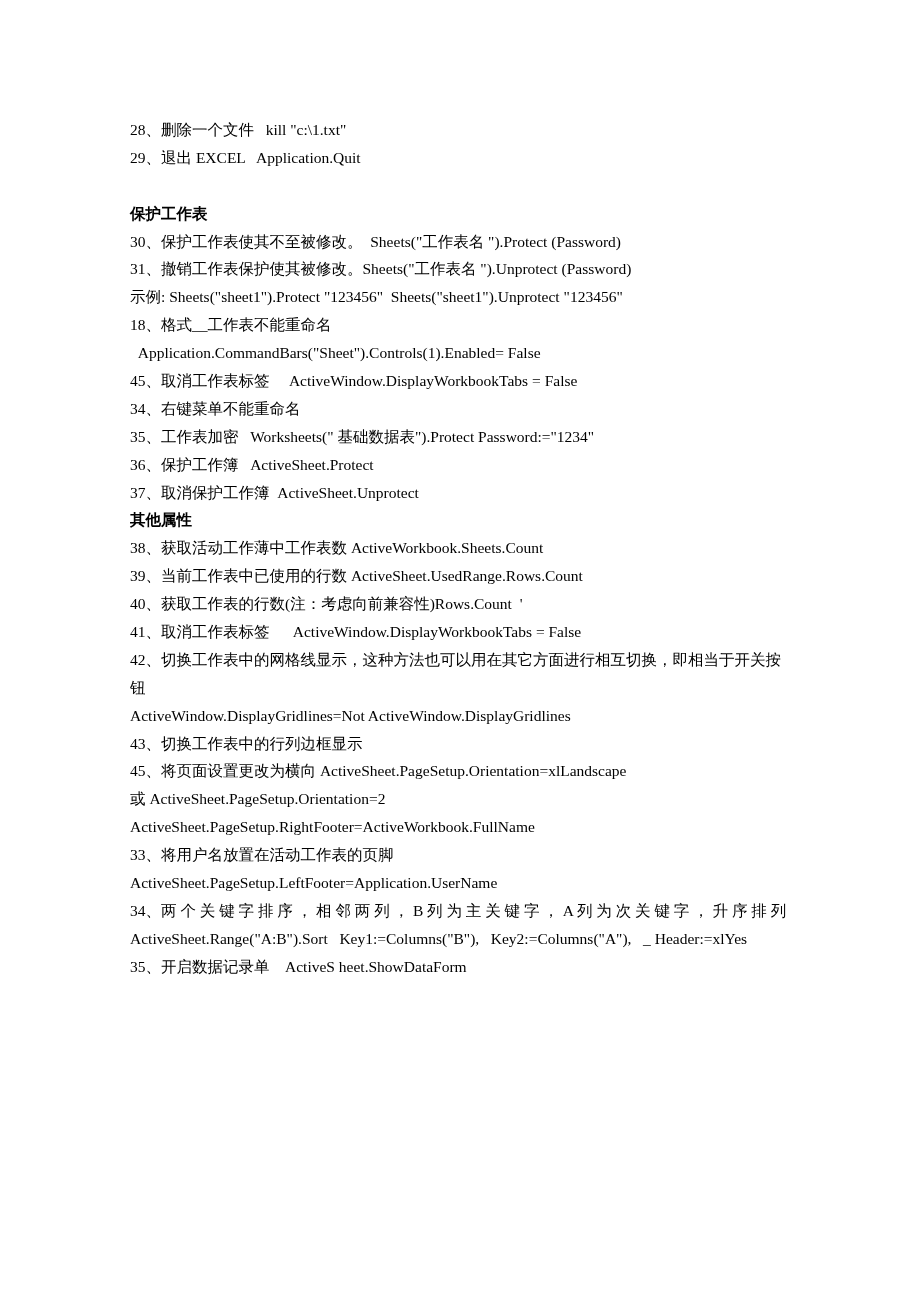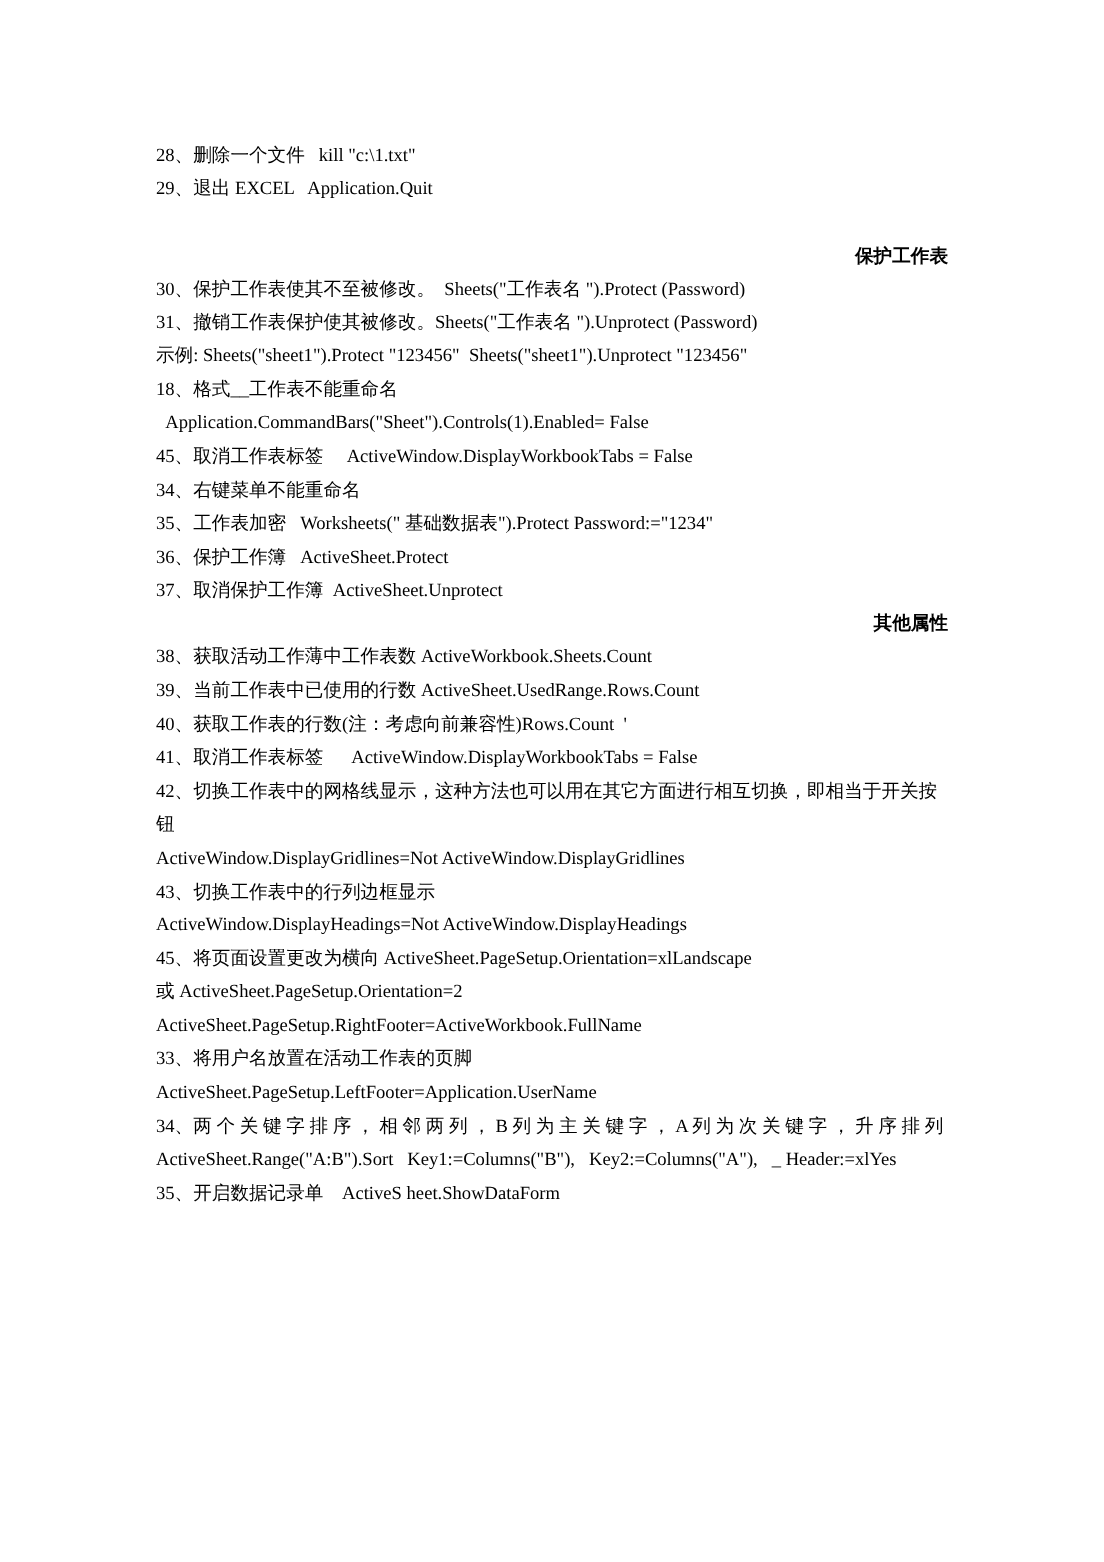--- a/index.html
+++ b/index.html
@@ -6,21 +6,21 @@
     body {
       background: #ffffff;
       font-family: "SimSun", "宋体", serif;
       font-size: 15.5px;
       line-height: 1.8;
       color: #000;
       padding: 116px 130px 0 130px;
       width: 920px;
     }
     .line { white-space: pre-wrap; word-break: break-all; }
-    .bold { font-weight: bold; text-align: right; }
+    .bold { font-weight: bold; }
   </style>
 </head>
 <body>
 
 <div id="content">
     <div class="line">28、删除一个文件   kill "c:\1.txt"</div>
     <div class="line">29、退出 EXCEL   Application.Quit</div>
     <div class="line"> </div>
     <div class="line bold">保护工作表</div>
     <div class="line">30、保护工作表使其不至被修改。  Sheets("工作表名 ").Protect (Password)</div>
@@ -34,21 +34,20 @@
     <div class="line">36、保护工作簿   ActiveSheet.Protect</div>
     <div class="line">37、取消保护工作簿  ActiveSheet.Unprotect</div>
     <div class="line bold">其他属性</div>
     <div class="line">38、获取活动工作薄中工作表数 ActiveWorkbook.Sheets.Count</div>
     <div class="line">39、当前工作表中已使用的行数 ActiveSheet.UsedRange.Rows.Count</div>
     <div class="line">40、获取工作表的行数(注：考虑向前兼容性)Rows.Count  '</div>
     <div class="line">41、取消工作表标签      ActiveWindow.DisplayWorkbookTabs = False</div>
     <div class="line">42、切换工作表中的网格线显示，这种方法也可以用在其它方面进行相互切换，即相当于开关按钮</div>
     <div class="line">ActiveWindow.DisplayGridlines=Not ActiveWindow.DisplayGridlines</div>
     <div class="line">43、切换工作表中的行列边框显示</div>
-    <div class="line">ActiveWindow.DisplayHeadings=Not ActiveWindow.DisplayHeadings</div>
     <div class="line">45、将页面设置更改为横向 ActiveSheet.PageSetup.Orientation=xlLandscape</div>
     <div class="line">或 ActiveSheet.PageSetup.Orientation=2</div>
     <div class="line">ActiveSheet.PageSetup.RightFooter=ActiveWorkbook.FullName</div>
     <div class="line">33、将用户名放置在活动工作表的页脚</div>
     <div class="line">ActiveSheet.PageSetup.LeftFooter=Application.UserName</div>
     <div class="line">34、两 个 关 键 字 排 序 ， 相 邻 两 列 ， B 列 为 主 关 键 字 ， A 列 为 次 关 键 字 ， 升 序 排 列 ActiveSheet.Range("A:B").Sort   Key1:=Columns("B"),   Key2:=Columns("A"),   _ Header:=xlYes</div>
     <div class="line">35、开启数据记录单    ActiveS heet.ShowDataForm</div>
   </div>
 
 </body></html>

